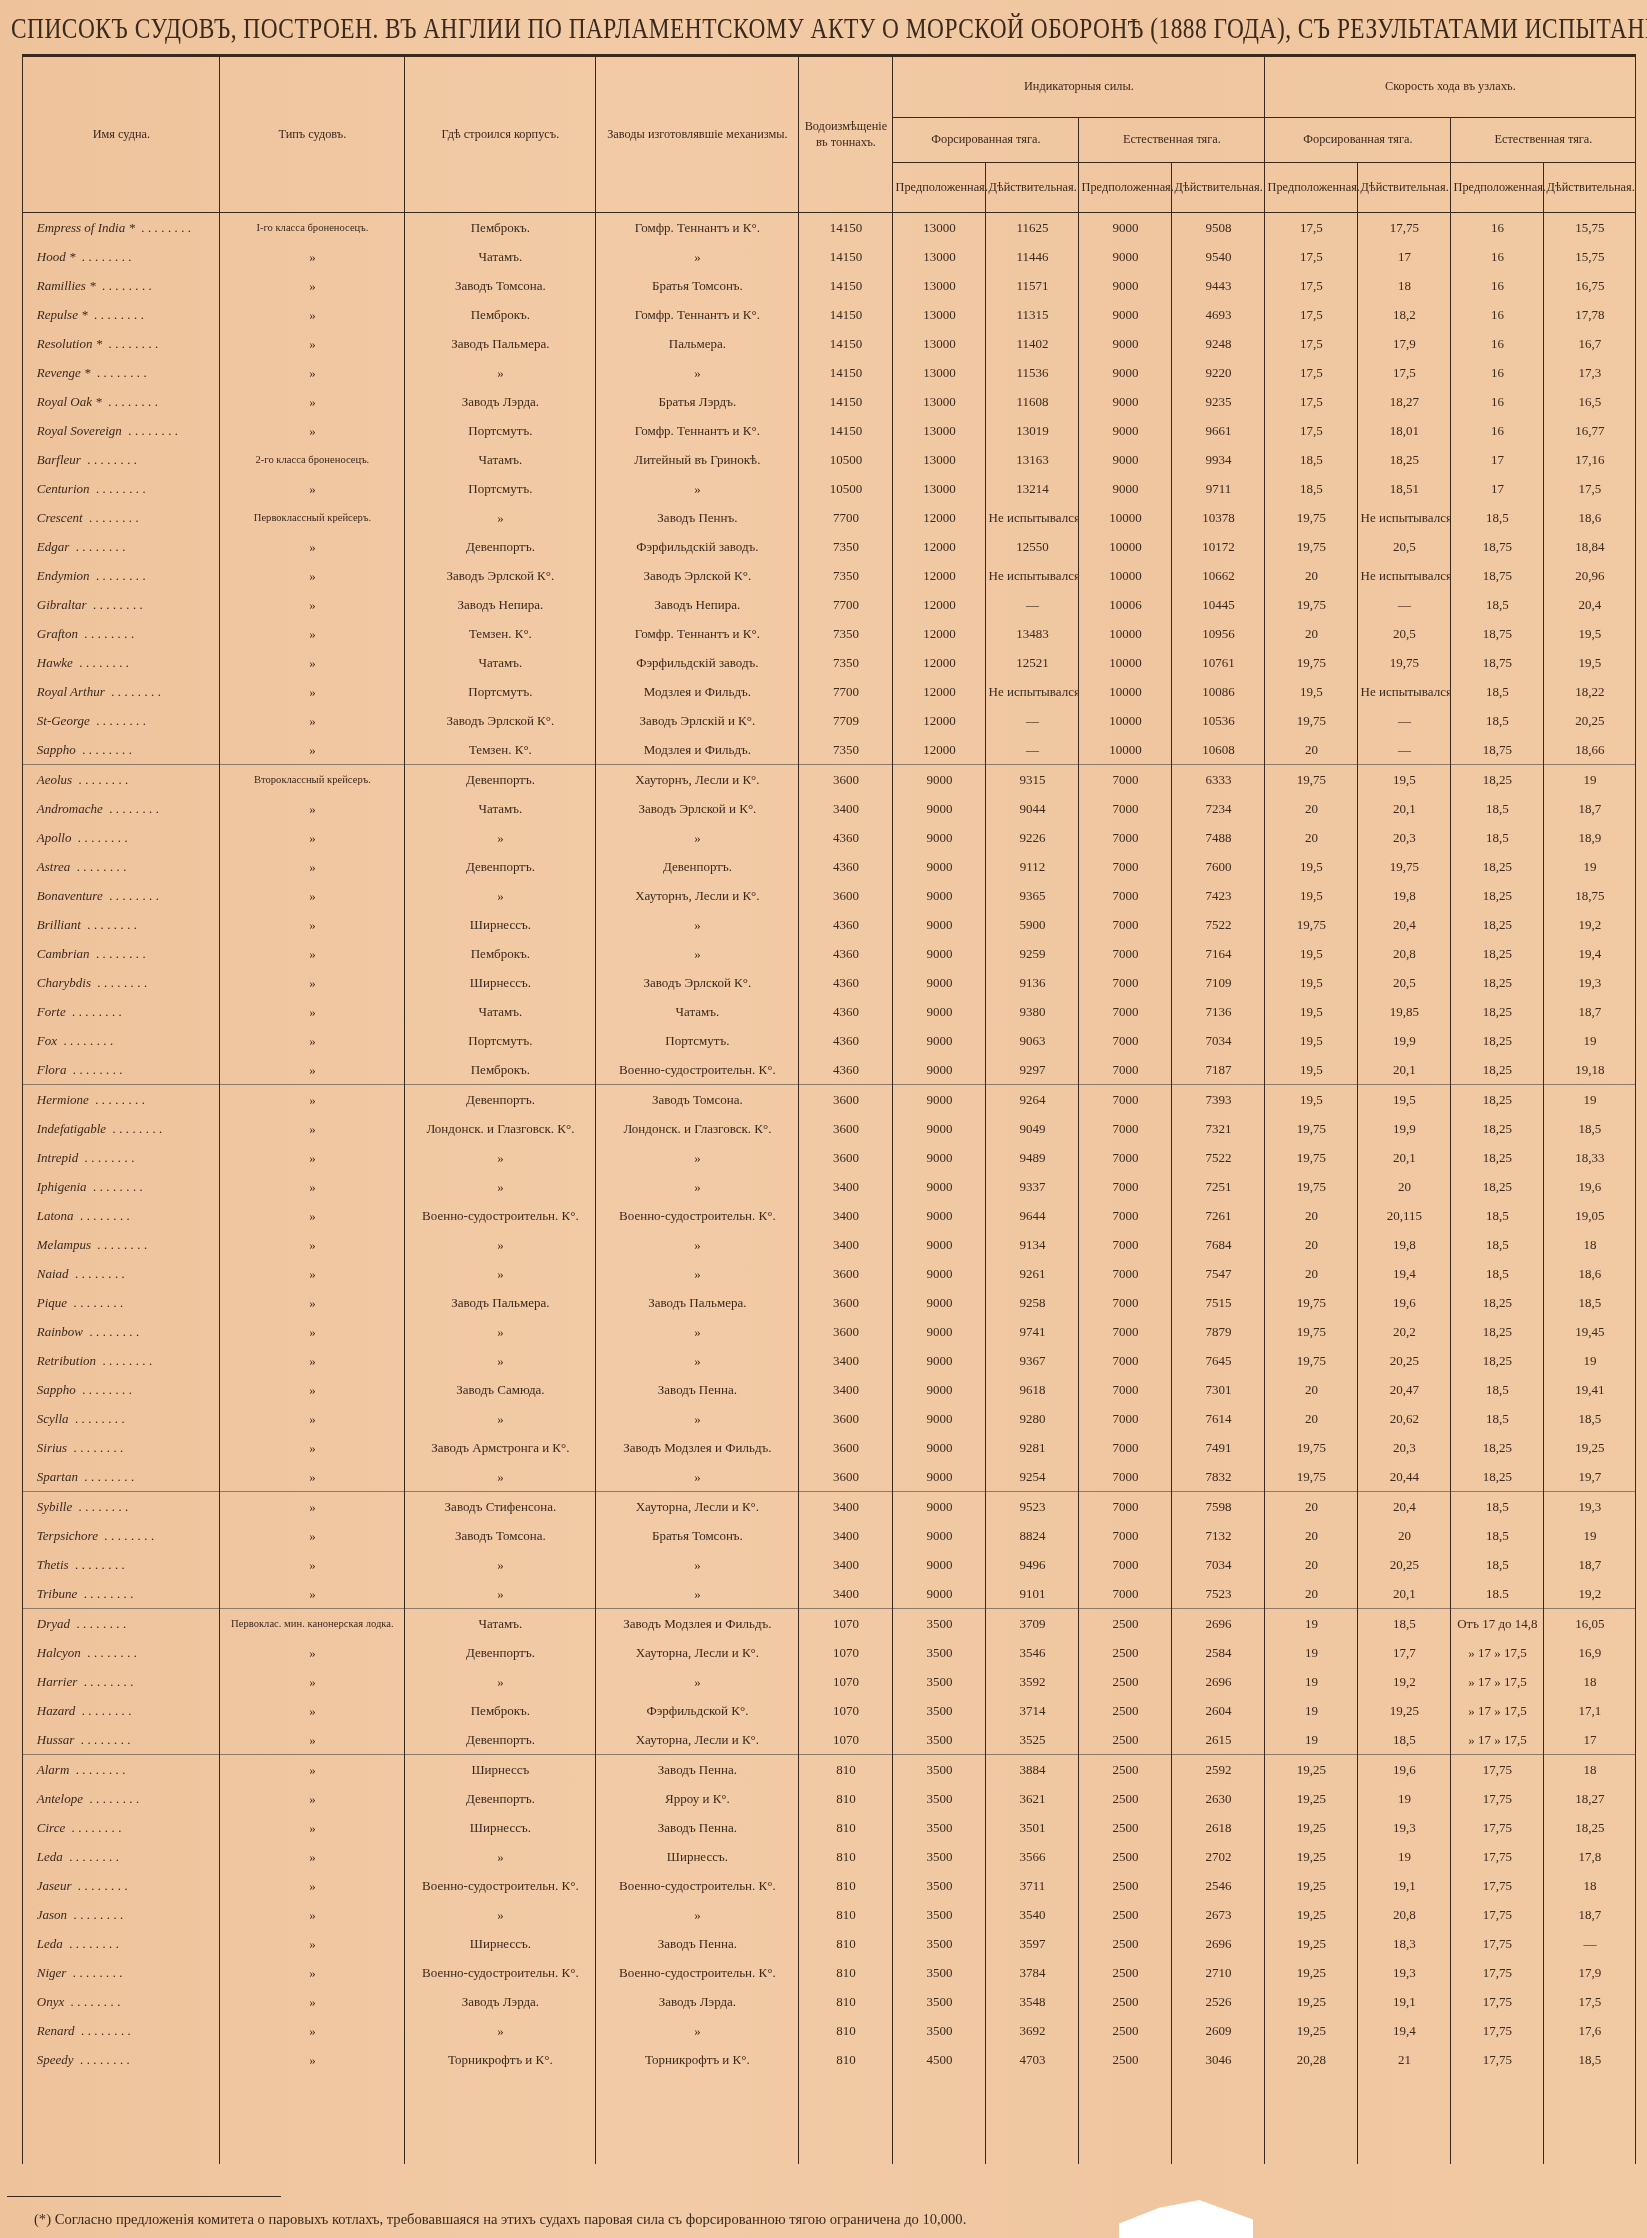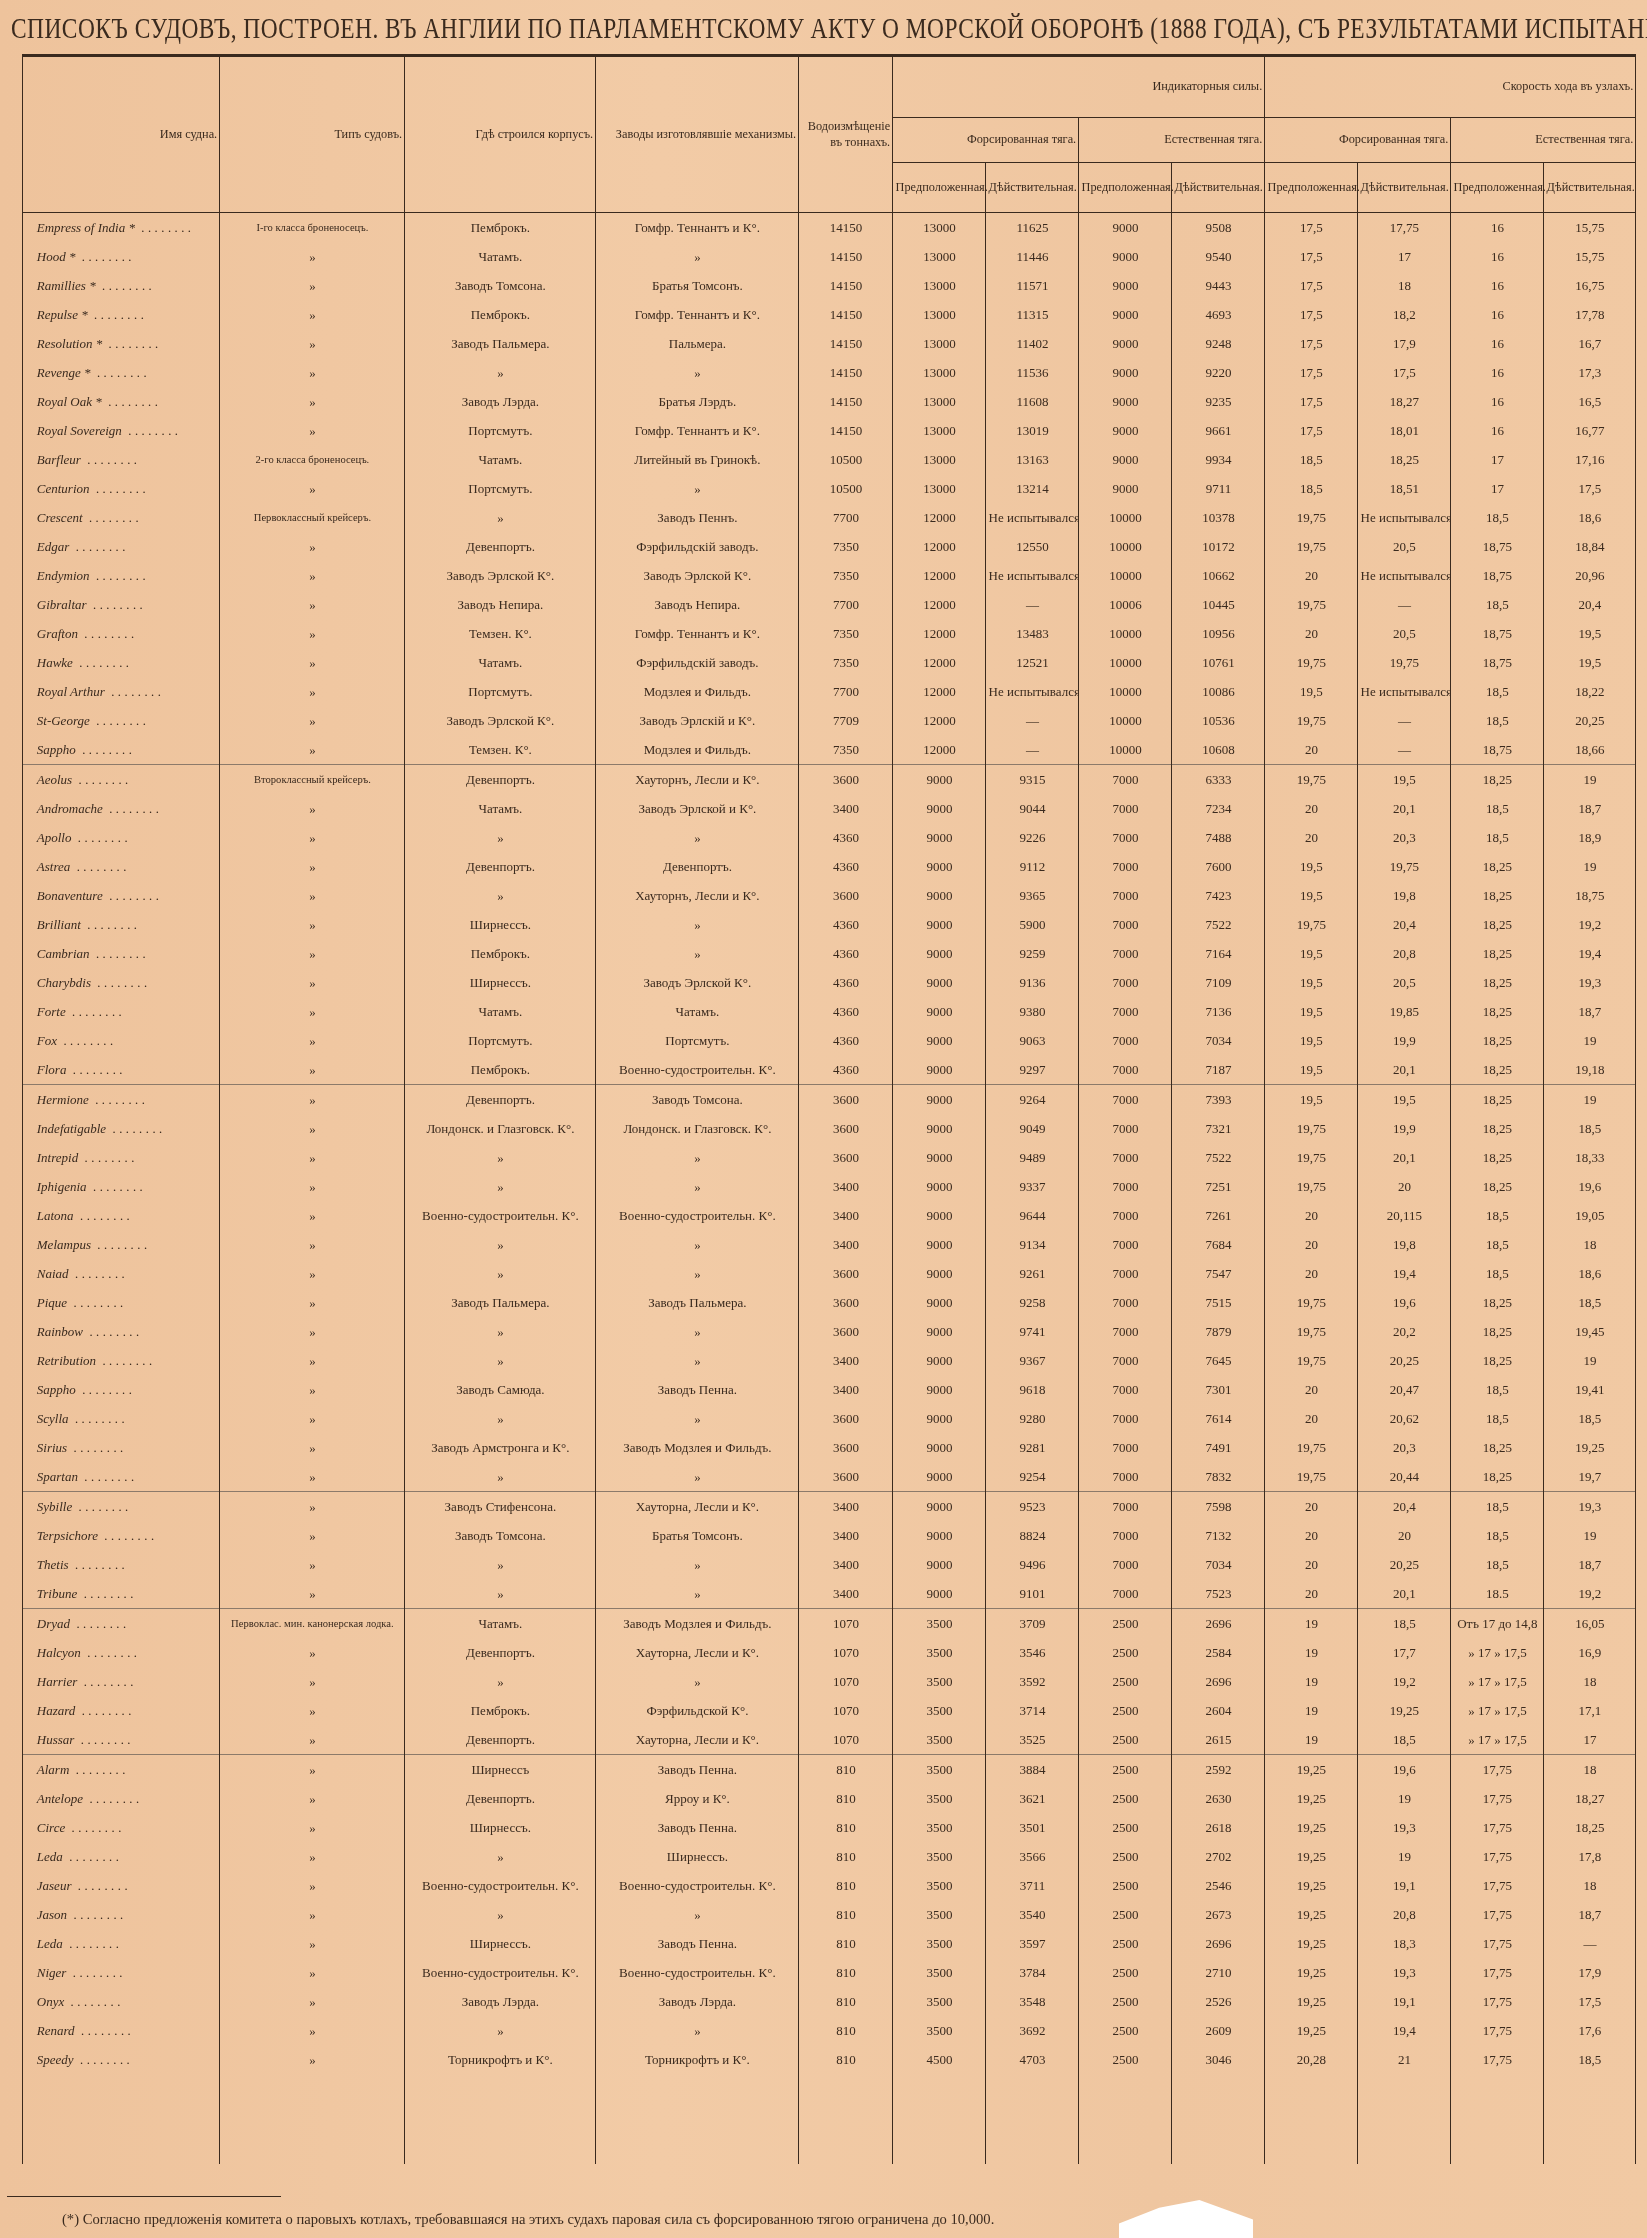--- a/index.html
+++ b/index.html
@@ -10,32 +10,32 @@
     color:#3a2a1e;
     position:relative;
   }
   .page { position:absolute; left:0; top:0; width:1648px; height:2239px;
     background: linear-gradient(90deg,#eec39c 0%,#f2cba6 40%,#efc6a0 70%,#f1c9a3 100%); }
   .title { position:absolute; left:11.2px; top:11.2px; width:1623px; text-align:center;
     font-family:"Liberation Serif", serif; font-size:30px; letter-spacing:0.6px;
     transform:scaleX(0.78); transform-origin:left top; white-space:nowrap; }
   table.main { position:absolute; left:22.4px; top:54px; width:1612px; border-collapse:collapse;
     table-layout:fixed; font-family:"Liberation Serif", serif; }
-  table.main th { font-weight:normal; font-size:12.3px; border:1.1px solid #3a2a1e; text-align:right;
+  table.main th { font-weight:normal; font-size:12.3px; border:1.1px solid #3a2a1e; text-align:center;
     vertical-align:middle; padding:2.2px; line-height:1.3; }
   table.main thead tr:first-child th { border-top:3.4px solid #3a2a1e; }
   table.main td { font-size:13px; height:29px; padding:0 2.2px; text-align:center;
     border-left:1.1px solid #3a2a1e; border-right:1.1px solid #3a2a1e; white-space:nowrap; overflow:hidden; line-height:1.05; }
   table.main tr.grp td { border-top:1.1px solid #8c7a6a; }
   td.name { text-align:left !important; font-style:italic; padding-left:13.4px !important; }
   td.name .dots { letter-spacing:3.4px; }
   td.small { font-size:10.6px !important; white-space:normal !important; }
   tbody tr:last-child td { height:90px; vertical-align:top; }
   .footrule { position:absolute; left:6.7px; top:2196px; width:274px; border-top:1.7px solid #3a2a1e; }
-  .footnote { position:absolute; left:34px; top:2211px; font-size:14.6px; font-family:"Liberation Serif", serif;margin-left:28px; }
+  .footnote { position:absolute; left:34px; top:2211px; font-size:14.6px; font-family:"Liberation Serif", serif; }
   .tear { position:absolute; background:#ffffff; }
 </style>
 </head>
 <body>
 
 <div class="page">
   <div class="title">СПИСОКЪ СУДОВЪ, ПОСТРОЕН. ВЪ АНГЛИИ ПО ПАРЛАМЕНТСКОМУ АКТУ О МОРСКОЙ ОБОРОНѢ (1888 ГОДА), СЪ РЕЗУЛЬТАТАМИ ИСПЫТАНІЙ ИХЪ МАШИНЪ.</div>
 
   <table class="main">
     <colgroup>

